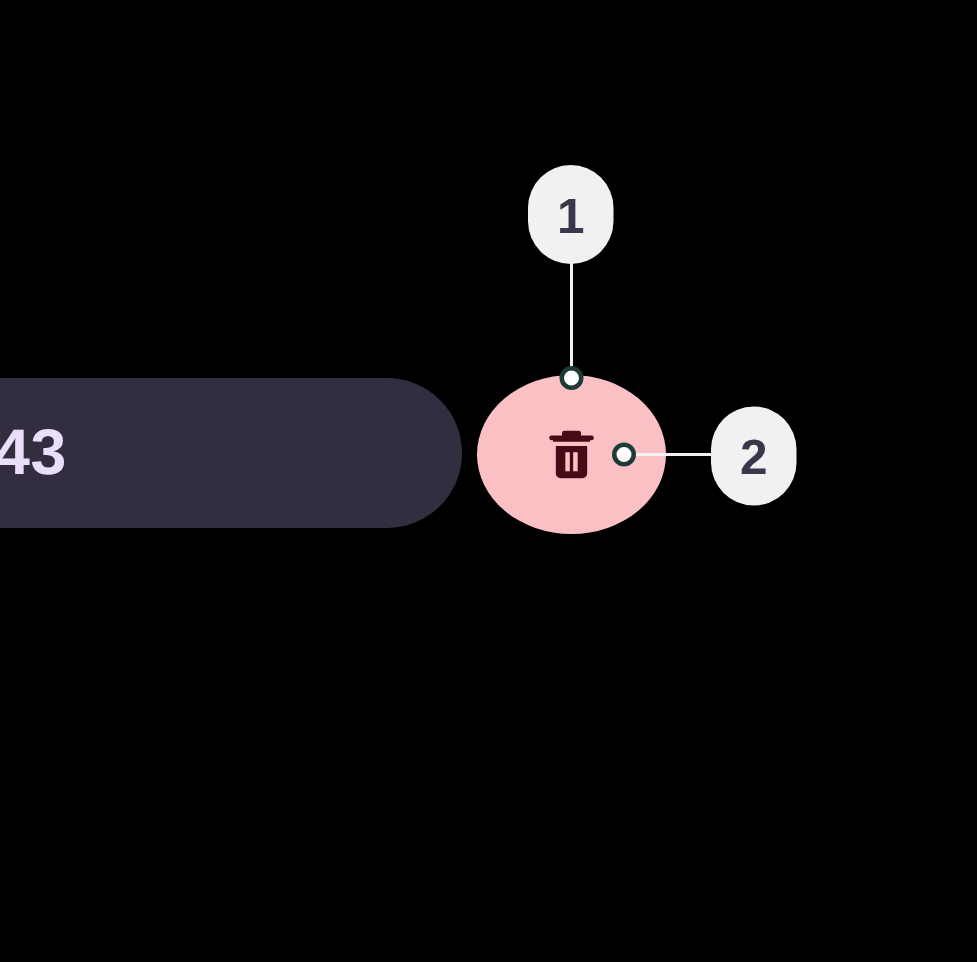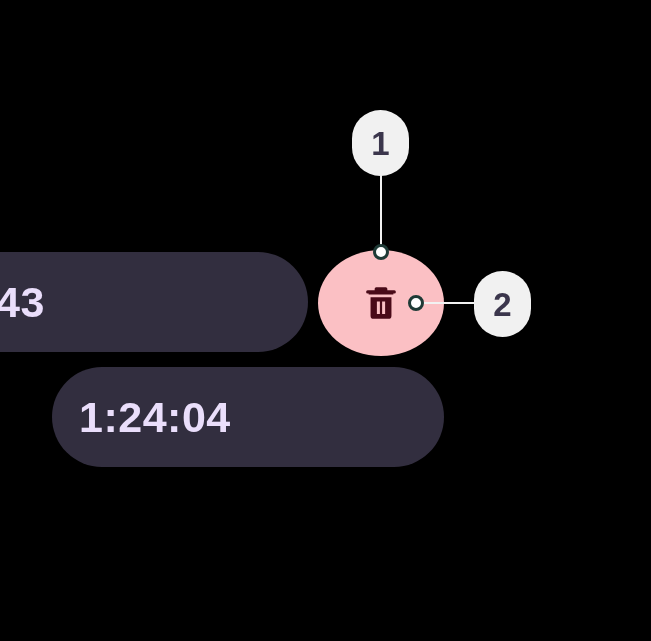--- a/index.html
+++ b/index.html
@@ -124,23 +124,20 @@
 </style>
 </head>
 <body>
 
 <div id="canvas">
 
   <div class="pill" id="pill-duration-total">
     <span class="pill-label">43</span>
   </div>
 
-  <div class="pill" id="pill-duration-elapsed">
-    <span class="pill-label">1:24:04</span>
-  </div>
 
   <div id="delete-action">
     <span>
       <svg width="38" height="40" viewBox="0 0 24 24" aria-hidden="true">
         <path fill="#490A18" d="M9 2h6a1 1 0 0 1 1 1v1h4.4a1 1 0 0 1 0 2h-.6v.6H4.2V6h-.6a1 1 0 0 1 0-2H8V3a1 1 0 0 1 1-1zm-3.6 6.4h13.2V20a2 2 0 0 1-2 2H7.4a2 2 0 0 1-2-2V8.4zm4 2.6v8h1.9v-8H9.4zm3.3 0v8h1.9v-8h-1.9z"></path>
       </svg>
     </span>
   </div>
 
   <div class="connector-line vertical" id="connector-line-1"></div>

